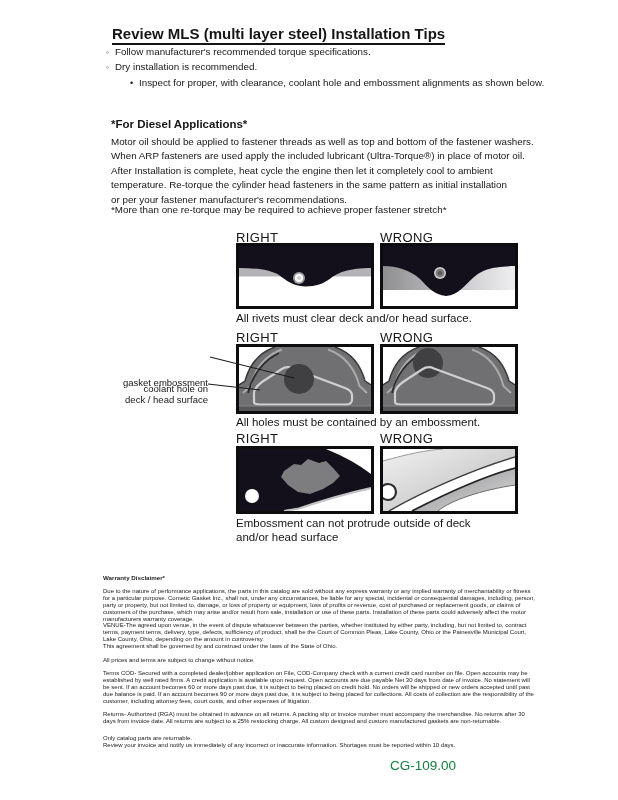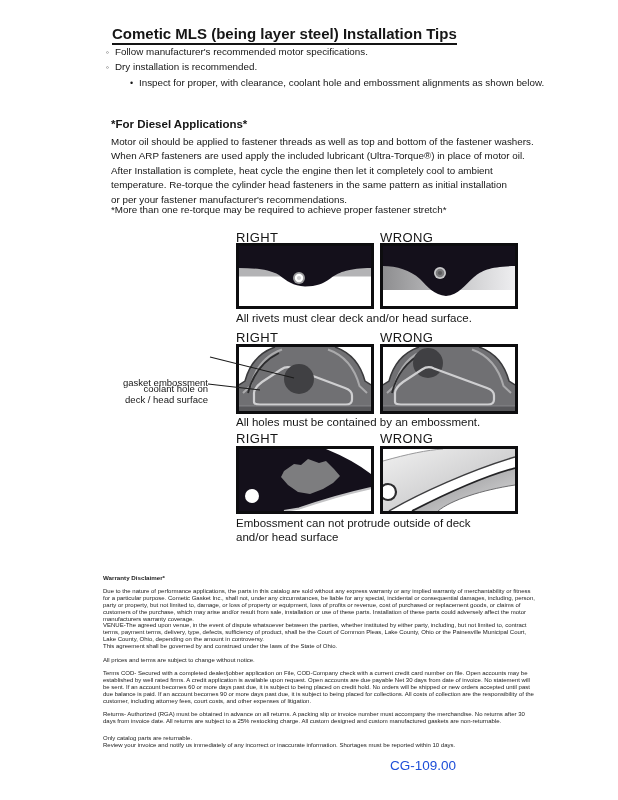--- a/index.html
+++ b/index.html
@@ -14,31 +14,31 @@
   .tip .b2{display:inline-block;width:9px;font-size:9px;}
   .heading{font-size:11.5px;font-weight:bold;}
   .para{font-size:9.8px;line-height:14.4px;white-space:pre-line;margin:0;}
   .figlabel{font-size:13px;letter-spacing:.4px;width:138px;text-align:left;}
   .box{border:3px solid #0d0d0f;background:#fff;font-size:0;line-height:0;}
   .box svg{display:block;}
   .caption{font-size:11.5px;line-height:13.5px;white-space:pre-line;}
   .sidelabel{font-size:9.5px;line-height:11px;width:124px;text-align:right;white-space:pre-line;}
   .w{font-size:6px;line-height:6.9px;width:432px;color:#222;white-space:pre-line;margin:0;}
   .w-h{font-size:6.2px;font-weight:bold;}
-  .footer{font-size:13.5px;color:#1d4ed8;}
+  .footer{font-size:13.5px;color:#15803d;}
 </style>
 </head>
 <body>
 
 <div id="page">
 
-  <h1 class="abs title" style="left:112px;top:25px;"><span class="underline">Cometic MLS (being layer steel) Installation Tips</span></h1>
+  <h1 class="abs title" style="left:112px;top:25px;"><span class="underline">Review MLS (multi layer steel) Installation Tips</span></h1>
 
   <div class="abs tips" style="left:106px;top:45px;">
-    <div class="tip"><span class="b1">◦</span><span>Follow manufacturer's recommended motor specifications.</span></div>
+    <div class="tip"><span class="b1">◦</span><span>Follow manufacturer's recommended torque specifications.</span></div>
     <div class="tip"><span class="b1">◦</span><span>Dry installation is recommended.</span></div>
     <div class="tip sub"><span class="b2">•</span><span>Inspect for proper, with clearance, coolant hole and embossment alignments as shown below.</span></div>
   </div>
 
   <div class="abs heading" style="left:111px;top:118px;">*For Diesel Applications*</div>
   <p class="abs para" style="left:111px;top:135px;">Motor oil should be applied to fastener threads as well as top and bottom of the fastener washers.
 When ARP fasteners are used apply the included lubricant (Ultra-Torque®) in place of motor oil.</p>
   <p class="abs para" style="left:111px;top:203px;">*More than one re-torque may be required to achieve proper fastener stretch*</p>
   <p class="abs para" style="left:111px;top:164px;">After Installation is complete, heat cycle the engine then let it completely cool to ambient
 temperature. Re-torque the cylinder head fasteners in the same pattern as initial installation

